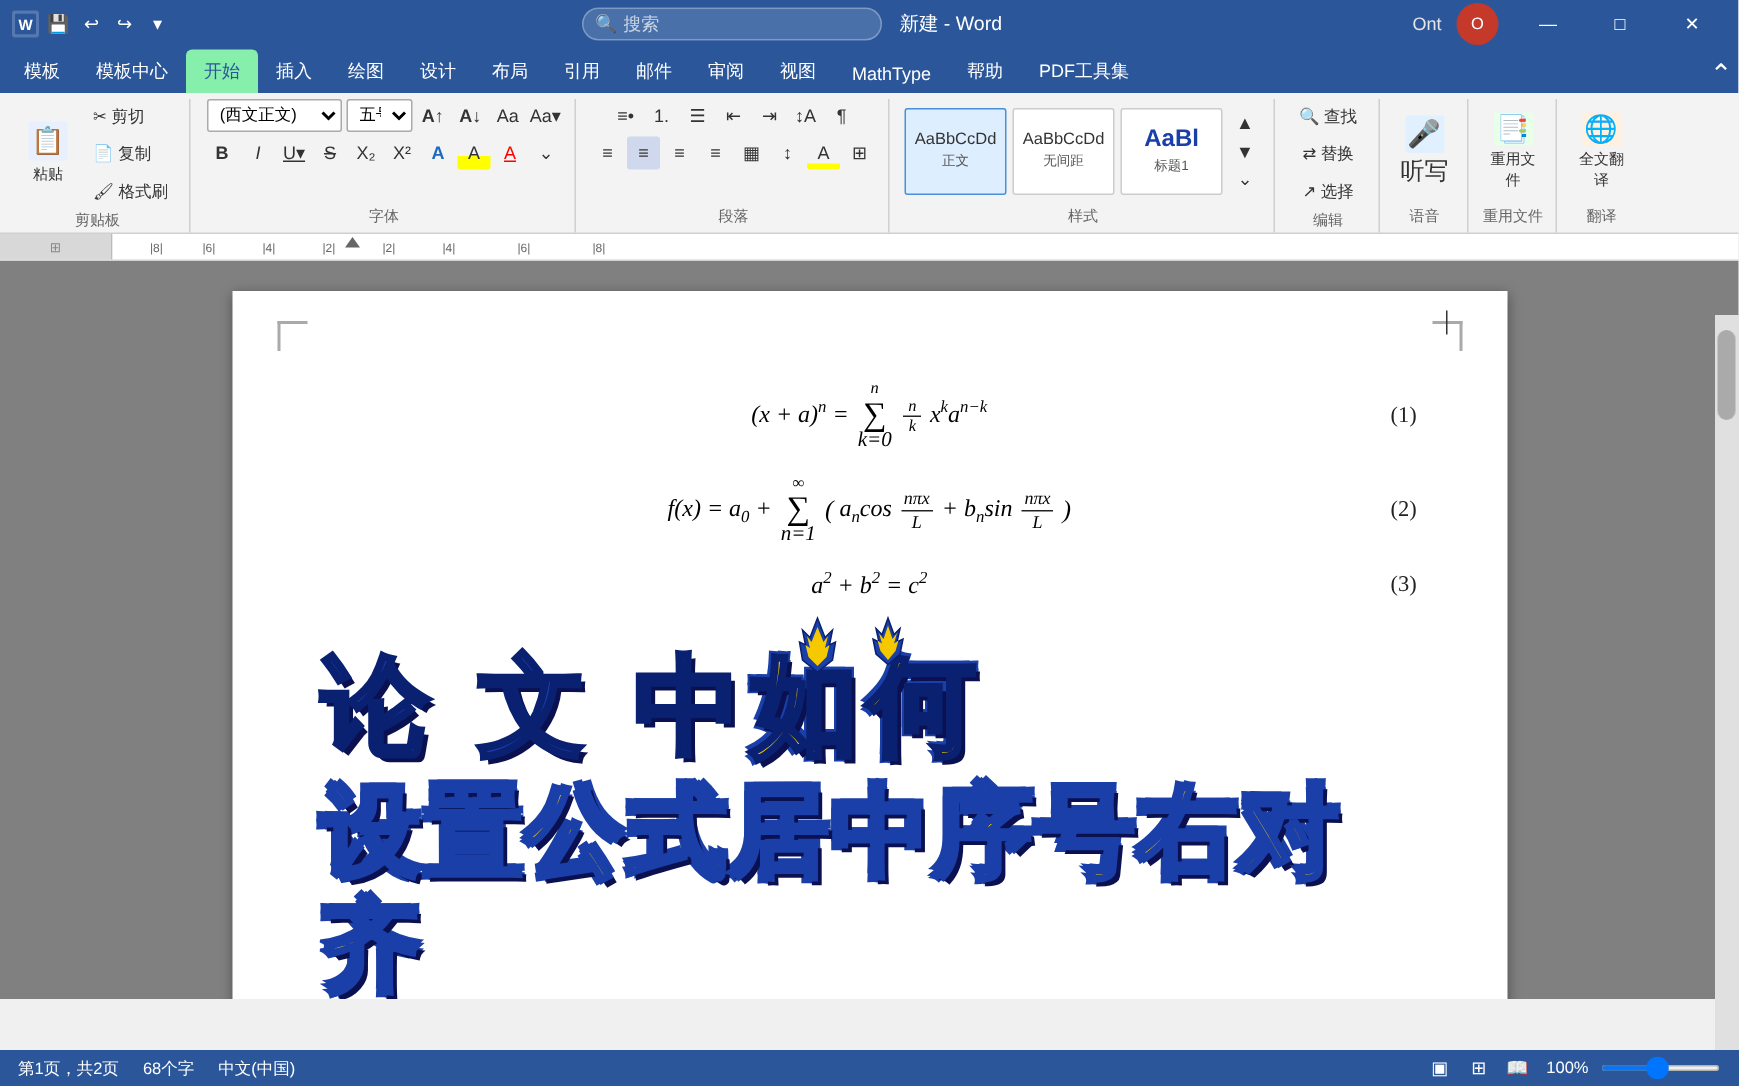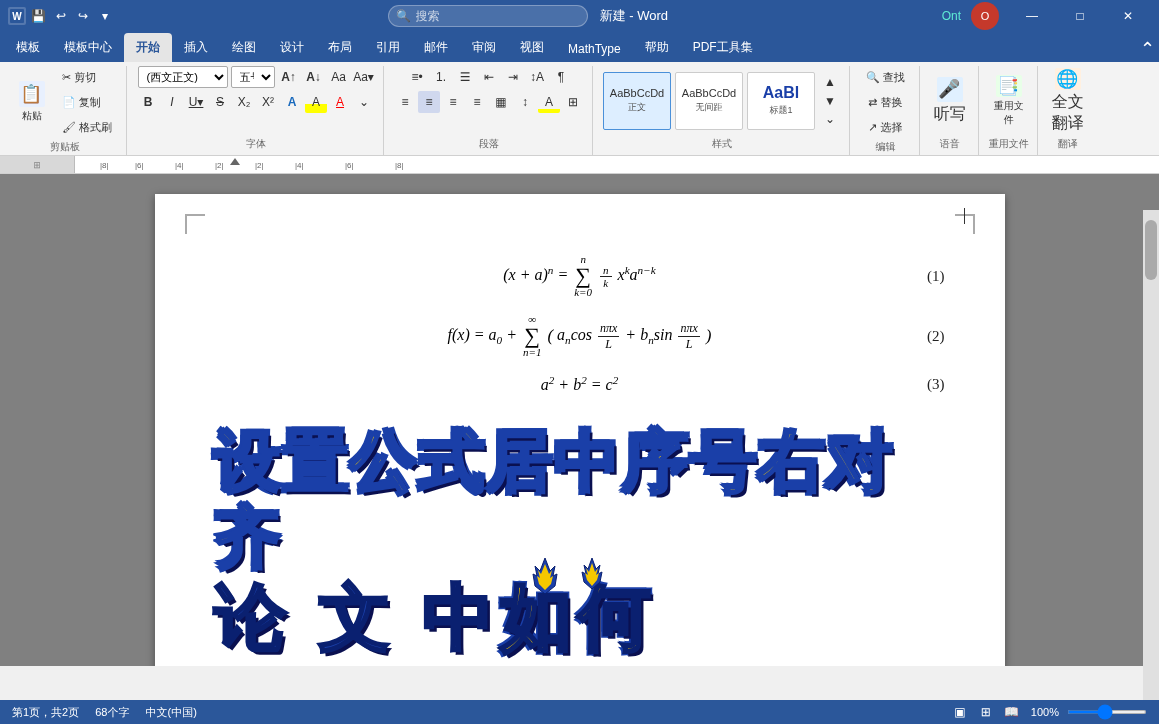--- a/index.html
+++ b/index.html
@@ -64,23 +64,23 @@
     }
     .ribbon-tab {
       padding: 6px 12px;
       font-size: 12px;
       color: white;
       cursor: pointer;
       border-radius: 4px 4px 0 0;
       background: transparent;
     }
     .ribbon-tab.active {
-      background: #e5e5e5;
+      background: #86efac;
       color: #2b579a;
-      font-weight: 700;
+      font-weight: 400;
     }
 
     
     .ribbon {
       height: 94px;
       background: #f3f3f3;
       border-bottom: 1px solid #d0d0d0;
       display: flex;
       align-items: stretch;
       padding: 4px 4px 0;
@@ -331,21 +331,21 @@
     .style-item.active { background: #ddeeff; border-color: #4a90d9; }
     .style-item-label { font-size: 9px; color: #555; margin-top: 2px; }
 
     
     .math { font-family: 'Times New Roman', serif; font-style: italic; }
     sup { font-size: 0.7em; vertical-align: super; }
     sub { font-size: 0.7em; vertical-align: sub; }
     .limits { display: inline-flex; flex-direction: column; align-items: center; font-size: 10px; vertical-align: middle; line-height: 1; margin: 0 2px; }
     .limits-top { font-size: 11px; }
     .limits-sym { font-size: 22px; line-height: 1; }
-    .limits-bot { font-size: 11px; }
+    .limits-bot { font-size: 14px; }
 
     .cursor-blink {
       display: inline-block;
       width: 1px;
       height: 16px;
       background: #333;
       vertical-align: middle;
       animation: blink 1s step-end infinite;
     }
     @keyframes blink { 0%,100%{opacity:1} 50%{opacity:0} }
@@ -371,21 +371,21 @@
 
   <div style="flex:1; display:flex; align-items:center; gap:12px; justify-content:center;">
     <div class="title-search">
       <span style="color:rgba(255,255,255,0.8); font-size:12px;">🔍</span>
       <input type="text" placeholder="搜索" style="">
     </div>
     <span style="color:white; font-size:13px;">新建 - Word</span>
   </div>
 
   <div class="title-bar-right">
-    <span style="color:#5eead4; font-size:12px; margin-right:8px;">Ont</span>
+    <span style="color:#e5e5e5; font-size:12px; margin-right:8px;">Ont</span>
     <div style="width:28px; height:28px; background:#c5392b; border-radius:50%; display:flex; align-items:center; justify-content:center; color:white; font-size:11px; margin-right:8px;">O</div>
     <div class="win-btn">—</div>
     <div class="win-btn">□</div>
     <div class="win-btn close">✕</div>
   </div>
 </div>
 
 <div class="ribbon-tabs">
   <div class="ribbon-tab">模板</div>
   <div class="ribbon-tab">模板中心</div>
@@ -536,21 +536,21 @@
         <span style="font-size:10px;">重用文件</span>
       </div>
     </div>
     <span class="ribbon-group-label">重用文件</span>
   </div>
 
   <div class="ribbon-group">
     <div class="ribbon-group-content">
       <div class="ribbon-btn">
         <div class="ribbon-btn-icon" style="background:#fff0e0; font-size:18px;">🌐</div>
-        <span style="font-size:16px;">全文翻译</span>
+        <span style="font-size:10px;">全文翻译</span>
       </div>
     </div>
     <span class="ribbon-group-label">翻译</span>
   </div>
 
 </div>
 
 <div class="ruler">
   <div style="width:75px; background:#d8d8d8; height:100%; border-right:1px solid #bbb; display:flex; align-items:center; justify-content:center;">
     <span style="font-size:9px; color:#888;">⊞</span>
@@ -632,37 +632,37 @@
           <span class="math">
             <i>a</i><sup>2</sup> + <i>b</i><sup>2</sup> = <i>c</i><sup>2</sup>
           </span>
         </div>
         <div class="equation-number">(3)</div>
       </div>
     </div>
 
     <div class="big-text-area">
       
-      <div style="font-size:66px; font-weight:900; font-family:'Arial Black','Microsoft YaHei',sans-serif; letter-spacing:2px; line-height:1.15; margin-top:4px;">
-        <span style="color:#f5c800; -webkit-text-stroke:3px #1a3fa8; text-shadow: 4px 4px 0 #0a1050, -3px -3px 0 #1a3fa8, 3px -3px 0 #1a3fa8, -3px 3px 0 #1a3fa8, 3px 3px 0 #1a3fa8;">设置公式居中序号右对齐</span>
-      </div>
       <div style="position:relative; display:inline-block; width:100%;">
         
         <svg style="position:absolute; top:-20px; left:310px; width:40px; height:40px;" viewBox="0 0 40 40">
           <path d="M20 2 L15 15 L10 10 L12 20 L8 18 L10 30 L20 38 L30 30 L32 18 L28 20 L30 10 L25 15 Z" fill="#1a3fa8" stroke="#0a2070" stroke-width="1"></path>
           <path d="M20 8 L16 18 L13 14 L15 22 L12 20 L14 28 L20 34 L26 28 L28 20 L25 22 L27 14 L24 18 Z" fill="#f5c800"></path>
         </svg>
         <svg style="position:absolute; top:-20px; left:360px; width:35px; height:35px;" viewBox="0 0 35 35">
           <path d="M17 2 L13 13 L9 9 L11 18 L7 16 L9 26 L17 33 L25 26 L27 16 L23 18 L25 9 L21 13 Z" fill="#1a3fa8" stroke="#0a2070" stroke-width="1"></path>
           <path d="M17 7 L14 16 L11 12 L13 19 L10 17 L12 24 L17 30 L22 24 L24 17 L21 19 L23 12 L20 16 Z" fill="#f5c800"></path>
         </svg>
         <div style="font-size:72px; font-weight:900; font-family:'Arial Black','Microsoft YaHei',sans-serif; letter-spacing:6px; line-height:1.15;">
           <span style="color:#1a3fa8; -webkit-text-stroke:3px #0a2070; text-shadow: 4px 4px 0 #0a1050, -3px -3px 0 white, 3px -3px 0 white, -3px 3px 0 white, 3px 3px 0 white;">论 文 中</span><span style="color:#f5c800; -webkit-text-stroke:3px #0a2070; text-shadow: 4px 4px 0 #0a1050, -3px -3px 0 #1a3fa8, 3px -3px 0 #1a3fa8, -3px 3px 0 #1a3fa8, 3px 3px 0 #1a3fa8;">如何</span>
         </div>
       </div>
+      <div style="font-size:66px; font-weight:900; font-family:'Arial Black','Microsoft YaHei',sans-serif; letter-spacing:2px; line-height:1.15; margin-top:4px;">
+        <span style="color:#f5c800; -webkit-text-stroke:3px #1a3fa8; text-shadow: 4px 4px 0 #0a1050, -3px -3px 0 #1a3fa8, 3px -3px 0 #1a3fa8, -3px 3px 0 #1a3fa8, 3px 3px 0 #1a3fa8;">设置公式居中序号右对齐</span>
+      </div>
     </div>
   </div>
 </div>
 
 <div class="status-bar">
   <span class="status-item">第1页，共2页</span>
   <span class="status-item">68个字</span>
   <span class="status-item">中文(中国)</span>
   <div style="margin-left:auto; display:flex; align-items:center; gap:8px;">
     <div style="display:flex; gap:4px;">

